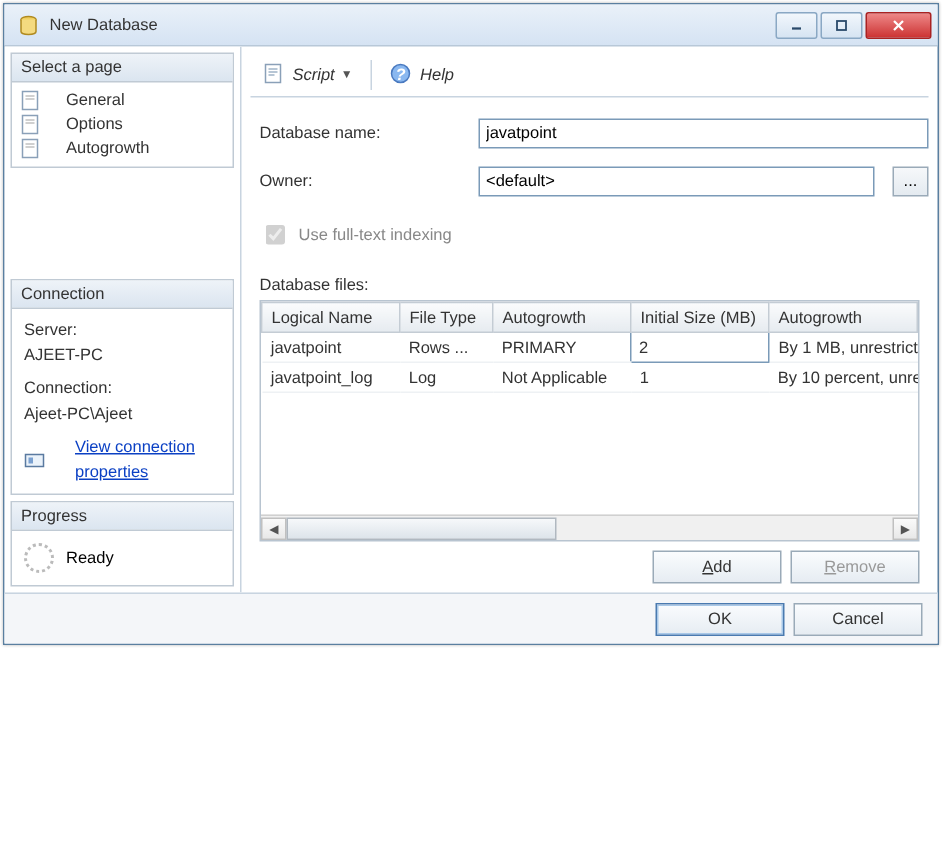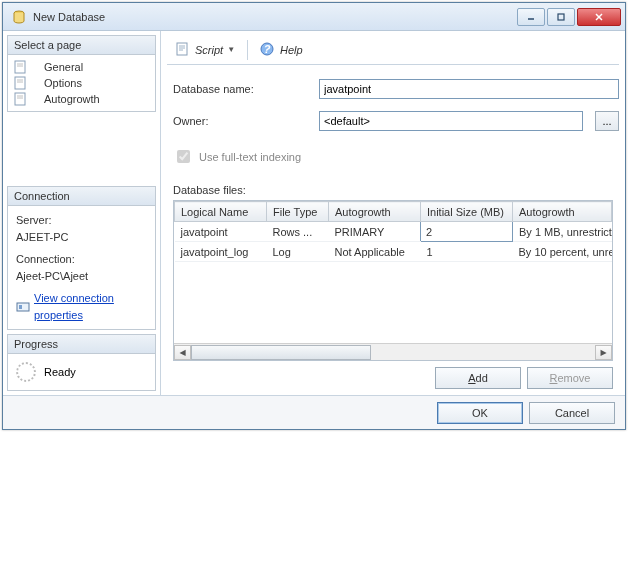--- a/index.html
+++ b/index.html
@@ -17,21 +17,21 @@
 
 .body { flex: 1; display: flex; overflow: hidden; }
 
 .sidebar { width: 158px; background: #fff; border-right: 1px solid #c8d4e0; display: flex; flex-direction: column; }
 .side-panel { border: 1px solid #c0cad4; margin: 4px 4px 0 4px; background: #fff; }
 .side-header { background: linear-gradient(#eef3f8,#dbe5f0); border-bottom: 1px solid #c0cad4; padding: 3px 6px; font-weight: normal; color: #333; }
 .side-list { padding: 4px 2px; }
 .side-item { display: flex; align-items: center; gap: 16px; padding: 1px 4px; color: #333; cursor: default; }
 .side-item .page-icon { width: 14px; height: 14px; display: inline-flex; }
 .conn-body { padding: 6px 8px; color: #333; line-height: 1.5; }
-.conn-link { display: flex; align-items: center; gap: 4px; margin-top: 6px; }
+.conn-link { display: flex; align-items: center; gap: 20px; margin-top: 6px; }
 .conn-link a { color: #0b40c4; text-decoration: underline; cursor: default; }
 .progress-body { padding: 8px; display: flex; align-items: center; gap: 8px; }
 .progress-spinner { width: 20px; height: 20px; border: 2px dotted #bbb; border-radius: 50%; }
 
 .main { flex: 1; display: flex; flex-direction: column; padding: 4px 6px 6px 6px; overflow: hidden; }
 .toolbar { height: 30px; border-bottom: 1px solid #c8d4e0; display: flex; align-items: center; gap: 6px; padding: 0 4px; margin-bottom: 10px; font-style: italic; }
 .tool-btn { display: flex; align-items: center; gap: 4px; padding: 2px 4px; color: #333; cursor: default; }
 .tool-btn .tb-icon { width: 16px; height: 16px; display: inline-flex; }
 .tool-sep { width: 1px; height: 20px; background: #c8d4e0; margin: 0 2px; }
 .dropdown-arrow { font-size: 8px; color: #555; }

